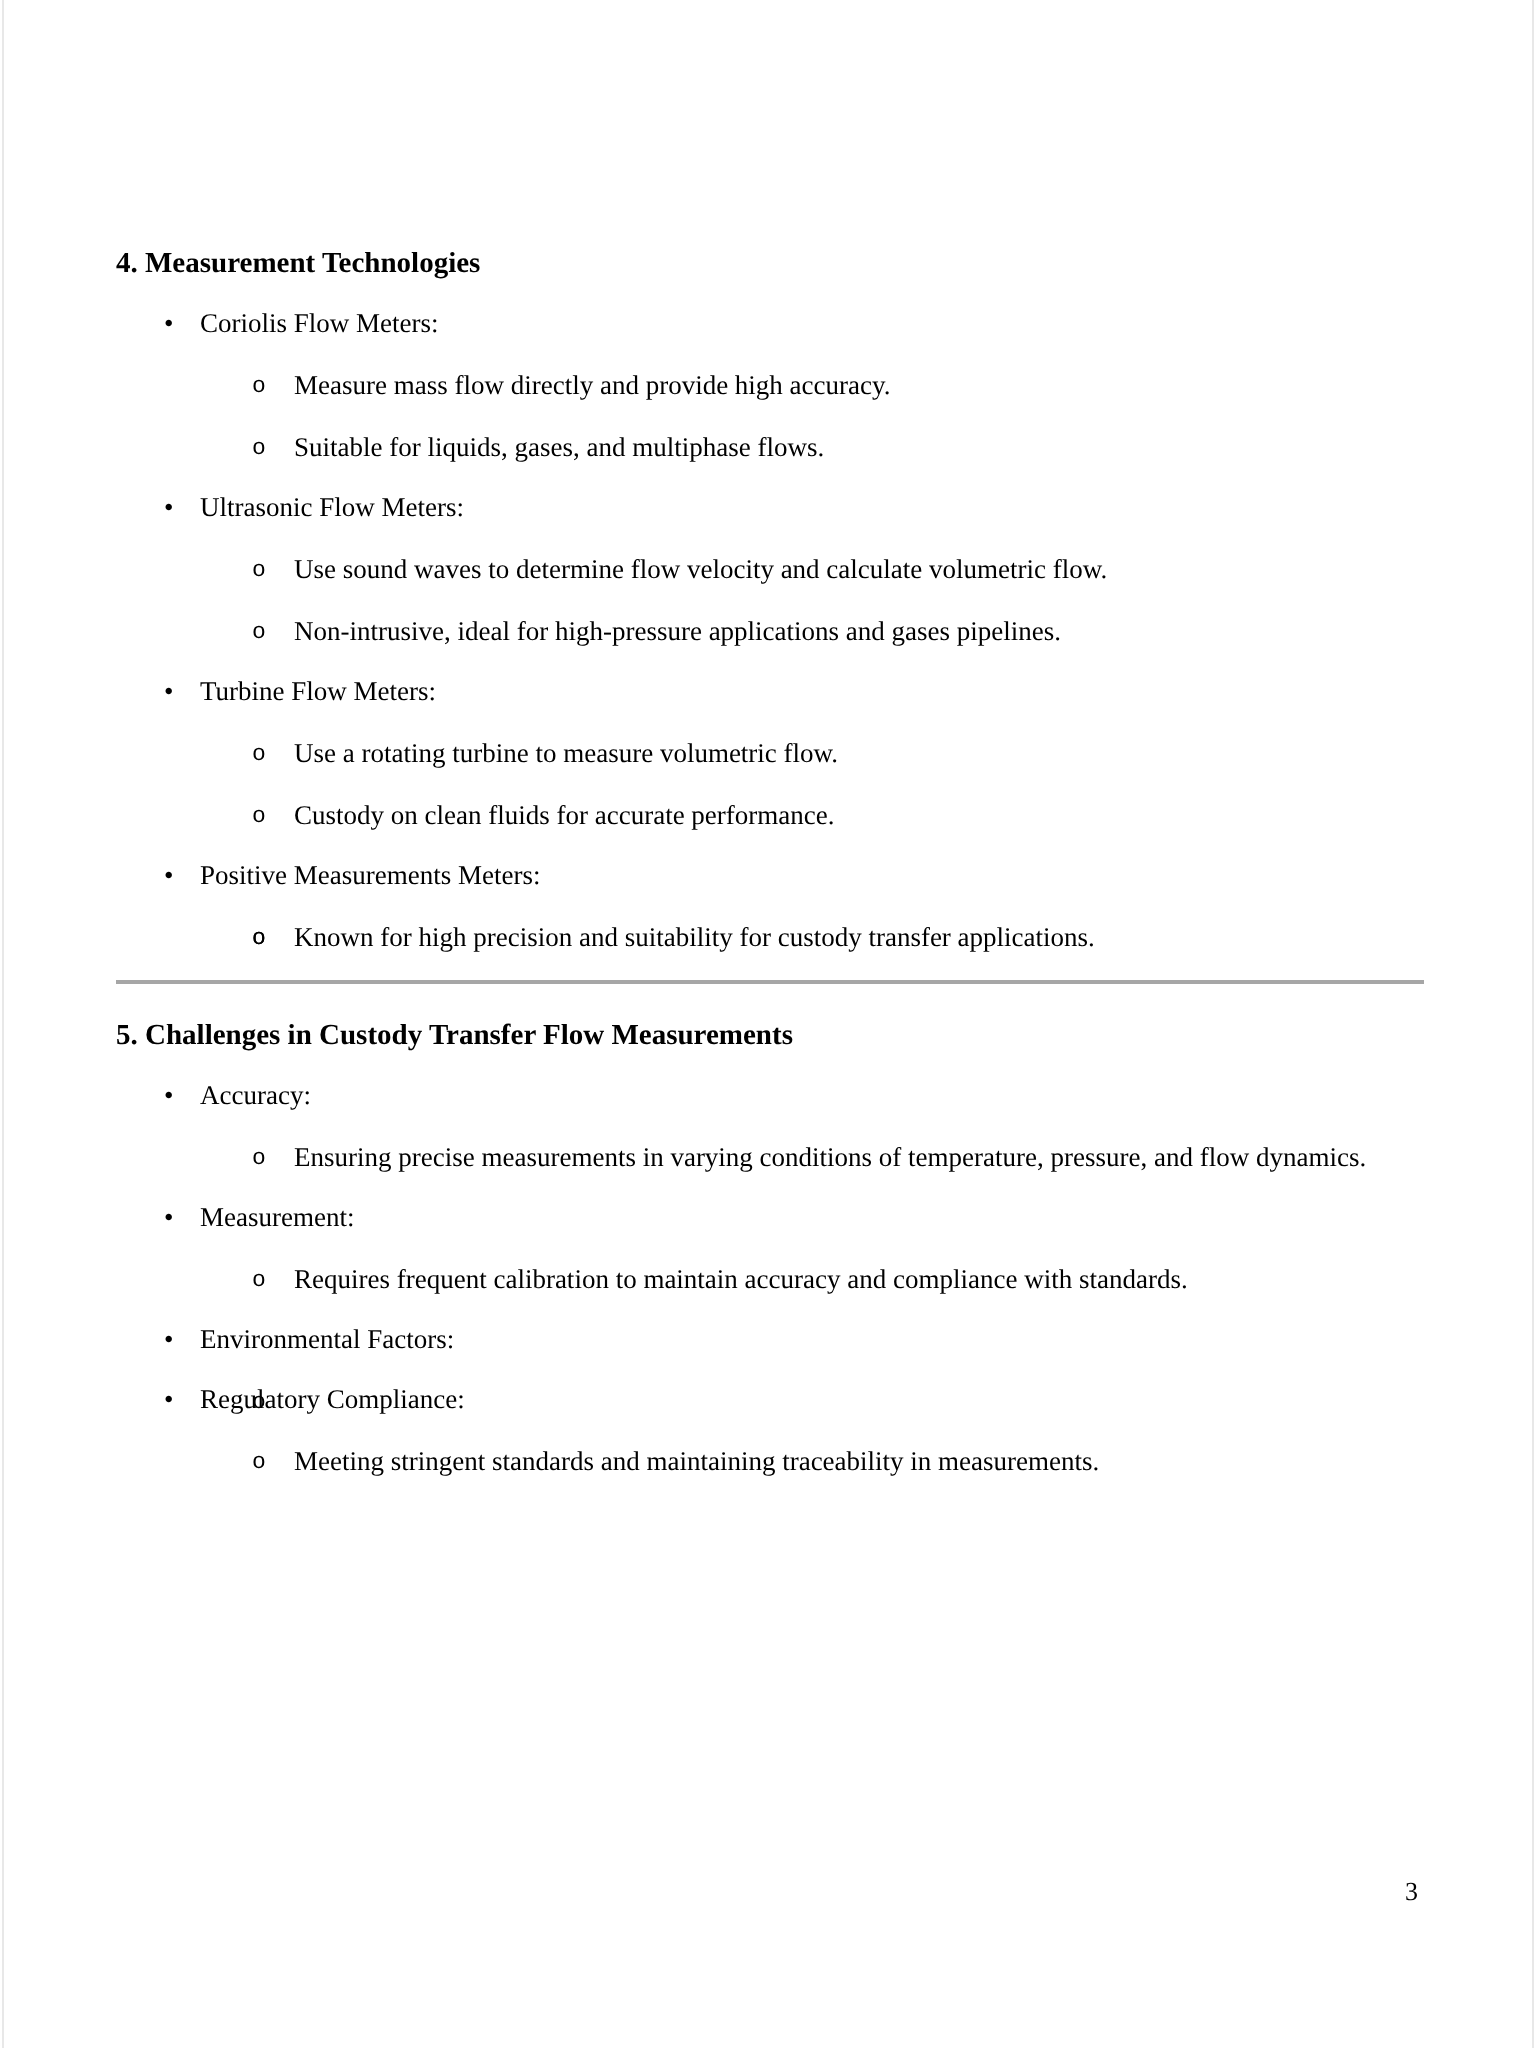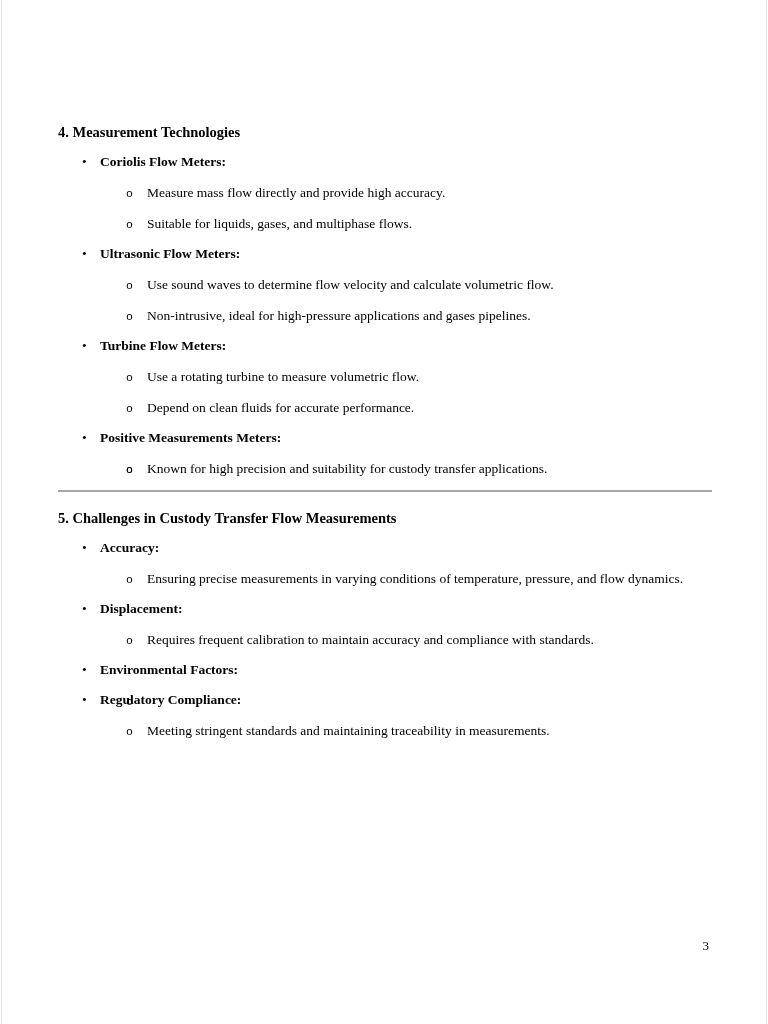--- a/index.html
+++ b/index.html
@@ -43,21 +43,21 @@
     font-size: 13.5px;
     line-height: 18px;
   }
   .l1-marker {
     position: absolute;
     left: 24px;
     top: 0;
     font-size: 13.5px;
   }
   .l1-label {
-    font-weight: bold;
+    font-weight: normal;
   }
   .level2 {
     margin-left: -42px;
     margin-top: 12px;
   }
   .l2-item {
     position: relative;
     padding-left: 89px;
     margin-bottom: 12px;
     font-size: 13.5px;
@@ -98,36 +98,36 @@
             <li class="l1-item"><span class="l1-marker">•</span><span class="l1-label">Coriolis Flow Meters:</span><ul class="level2">
                 <li class="l2-item"><span class="l2-marker">o</span><span class="l2-text">Measure mass flow directly and provide high accuracy.</span></li>
                 <li class="l2-item"><span class="l2-marker">o</span><span class="l2-text">Suitable for liquids, gases, and multiphase flows.</span></li>
               </ul></li>
             <li class="l1-item"><span class="l1-marker">•</span><span class="l1-label">Ultrasonic Flow Meters:</span><ul class="level2">
                 <li class="l2-item"><span class="l2-marker">o</span><span class="l2-text">Use sound waves to determine flow velocity and calculate volumetric flow.</span></li>
                 <li class="l2-item"><span class="l2-marker">o</span><span class="l2-text">Non-intrusive, ideal for high-pressure applications and gases pipelines.</span></li>
               </ul></li>
             <li class="l1-item"><span class="l1-marker">•</span><span class="l1-label">Turbine Flow Meters:</span><ul class="level2">
                 <li class="l2-item"><span class="l2-marker">o</span><span class="l2-text">Use a rotating turbine to measure volumetric flow.</span></li>
-                <li class="l2-item"><span class="l2-marker">o</span><span class="l2-text">Depend on clean fluids for accurate performance.</span></li>
+                <li class="l2-item"><span class="l2-marker">o</span><span class="l2-text">Custody on clean fluids for accurate performance.</span></li>
               </ul></li>
             <li class="l1-item"><span class="l1-marker">•</span><span class="l1-label">Positive Measurements Meters:</span><ul class="level2">
                 <li class="l2-item"><span class="l2-marker">o</span></li>
                 <li class="l2-item"><span class="l2-marker">o</span><span class="l2-text">Known for high precision and suitability for custody transfer applications.</span></li>
               </ul></li>
           </ul>
         </section>
         <hr class="divider" style="border-top-color: rgb(166, 166, 166);">
         <section>
           <h2 class="section-heading">5. Challenges in Custody Transfer Flow Measurements</h2>
           <ul class="level1">
             <li class="l1-item"><span class="l1-marker">•</span><span class="l1-label">Accuracy:</span><ul class="level2">
                 <li class="l2-item"><span class="l2-marker">o</span><span class="l2-text">Ensuring precise measurements in varying conditions of temperature, pressure, and flow dynamics.</span></li>
               </ul></li>
-            <li class="l1-item"><span class="l1-marker">•</span><span class="l1-label">Displacement:</span><ul class="level2">
+            <li class="l1-item"><span class="l1-marker">•</span><span class="l1-label">Measurement:</span><ul class="level2">
                 <li class="l2-item"><span class="l2-marker">o</span><span class="l2-text">Requires frequent calibration to maintain accuracy and compliance with standards.</span></li>
               </ul></li>
             <li class="l1-item"><span class="l1-marker">•</span><span class="l1-label">Environmental Factors:</span><ul class="level2">
                 <li class="l2-item"><span class="l2-marker">o</span></li>
               </ul></li>
             <li class="l1-item"><span class="l1-marker">•</span><span class="l1-label">Regulatory Compliance:</span><ul class="level2">
                 <li class="l2-item"><span class="l2-marker">o</span><span class="l2-text">Meeting stringent standards and maintaining traceability in measurements.</span></li>
               </ul></li>
           </ul>
         </section>

